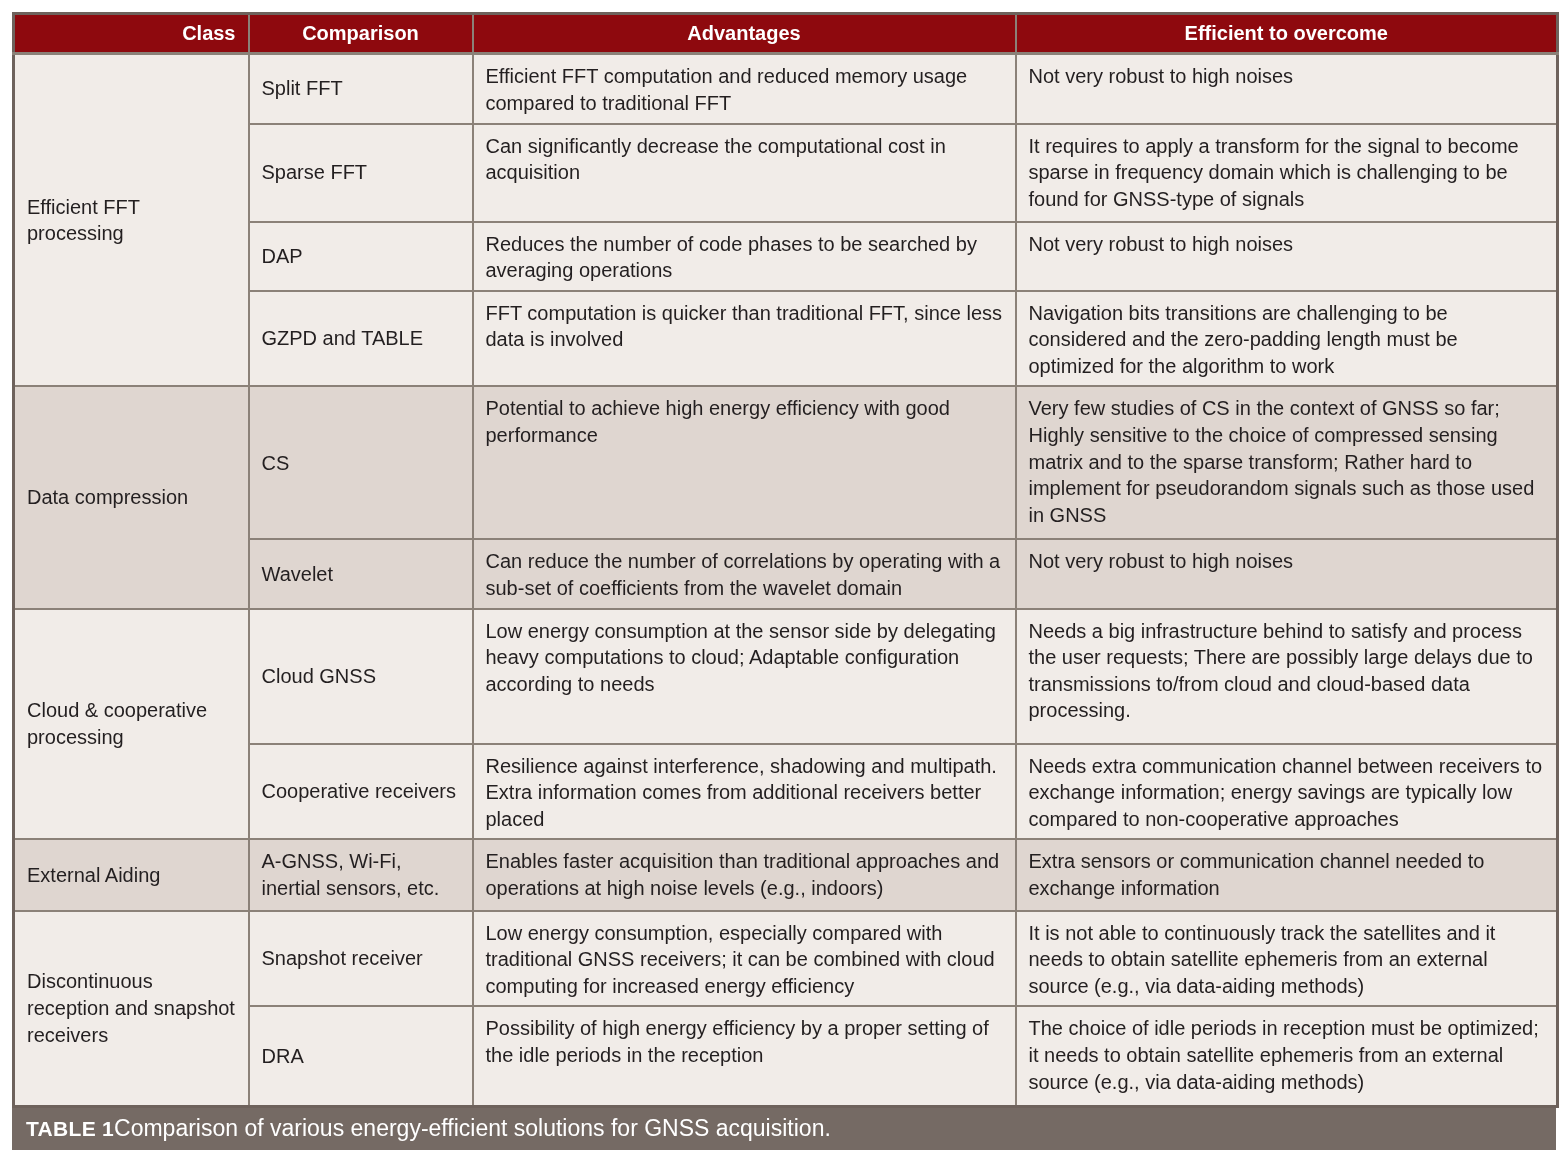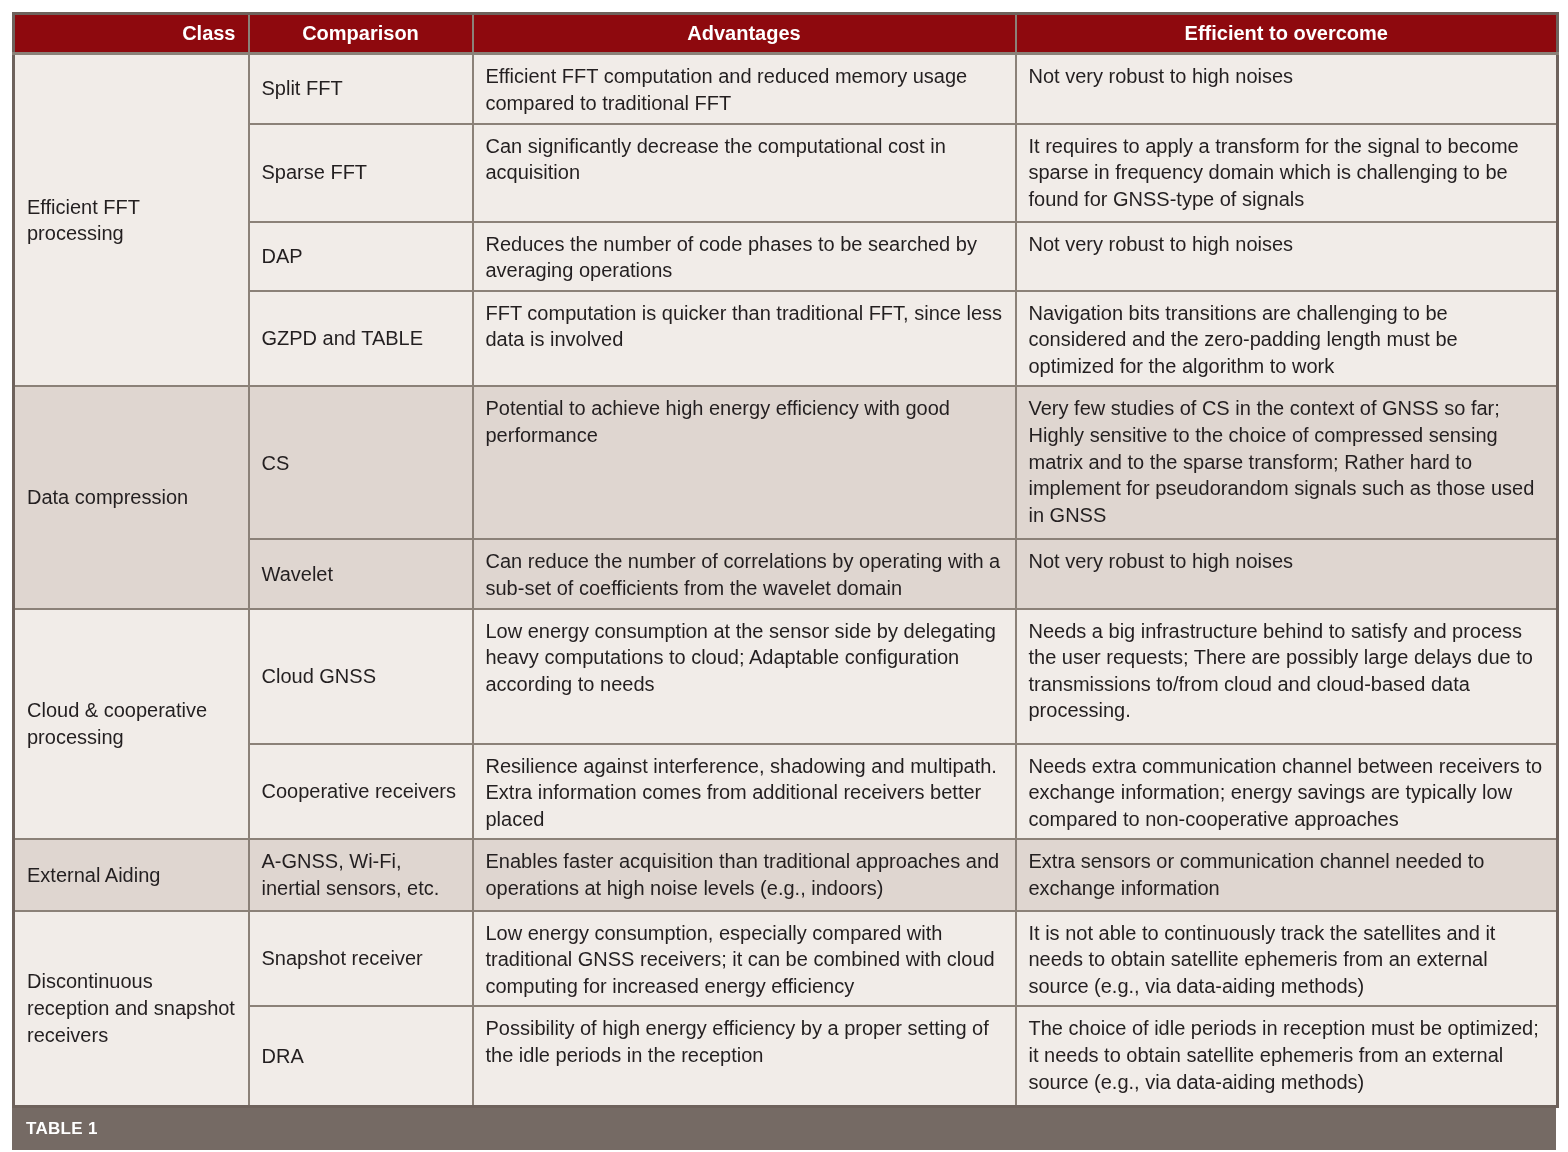--- a/index.html
+++ b/index.html
@@ -60,21 +60,21 @@
     width:1544px;
     height:42px;
     background:var(--bar);
     color:#ffffff;
     display:flex;
     align-items:center;
     padding:0 14px;
   }
   .caption-label{
     font-weight:bold;
-    font-size:17px;
+    font-size:21px;
     letter-spacing:0.3px;
     margin-right:0;
     white-space:nowrap;
   }
   .caption-text{
     font-size:23px;
     font-weight:normal;
     white-space:nowrap;
   }
 </style>
@@ -160,13 +160,14 @@
     <tr class="sec-light" style="height:100px">
       <td class="algo-cell">DRA</td>
       <td class="adv-cell">Possibility of high energy efficiency by a proper setting of the idle periods in the reception</td>
       <td class="chl-cell">The choice of idle periods in reception must be optimized; it needs to obtain satellite ephemeris from an external source (e.g., via data-aiding methods)</td>
     </tr>
   </tbody>
 </table>
 
 <div class="caption-bar">
   <span class="caption-label">TABLE 1</span>
+  <span class="caption-text">Comparison of various energy-efficient solutions for GNSS acquisition.</span>
 </div>
 
 </body></html>

